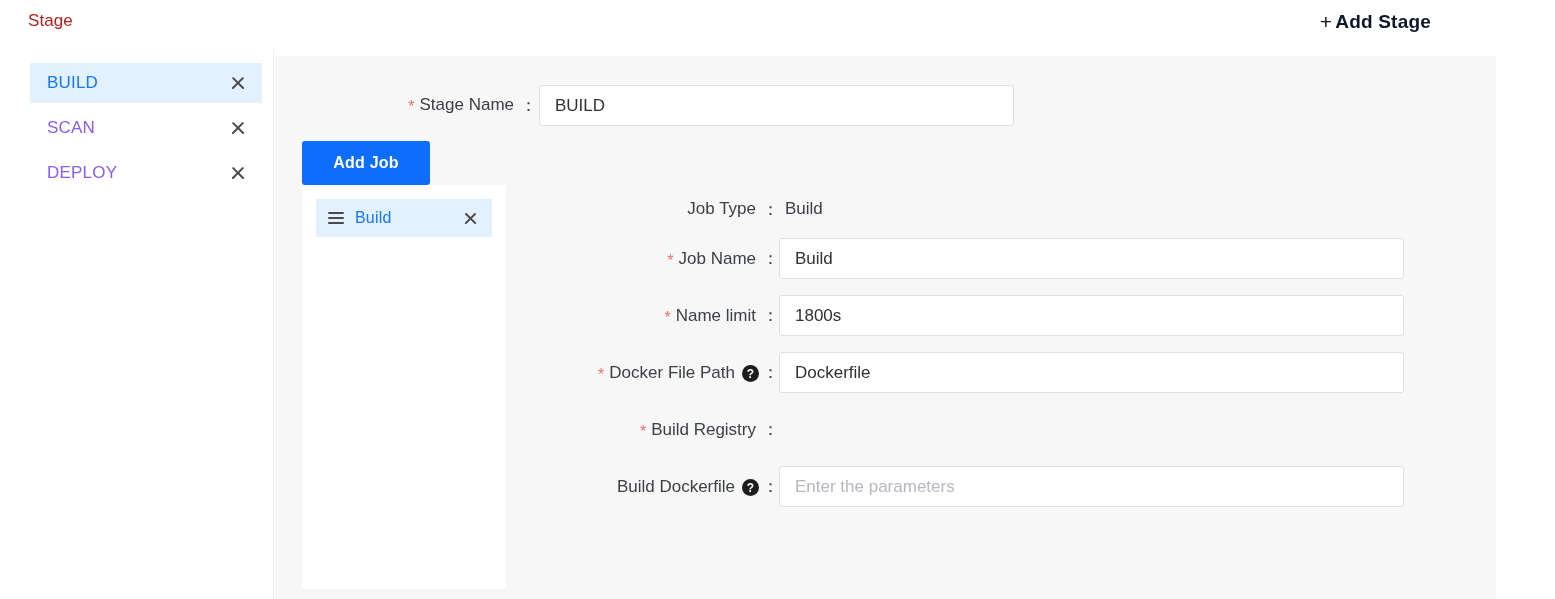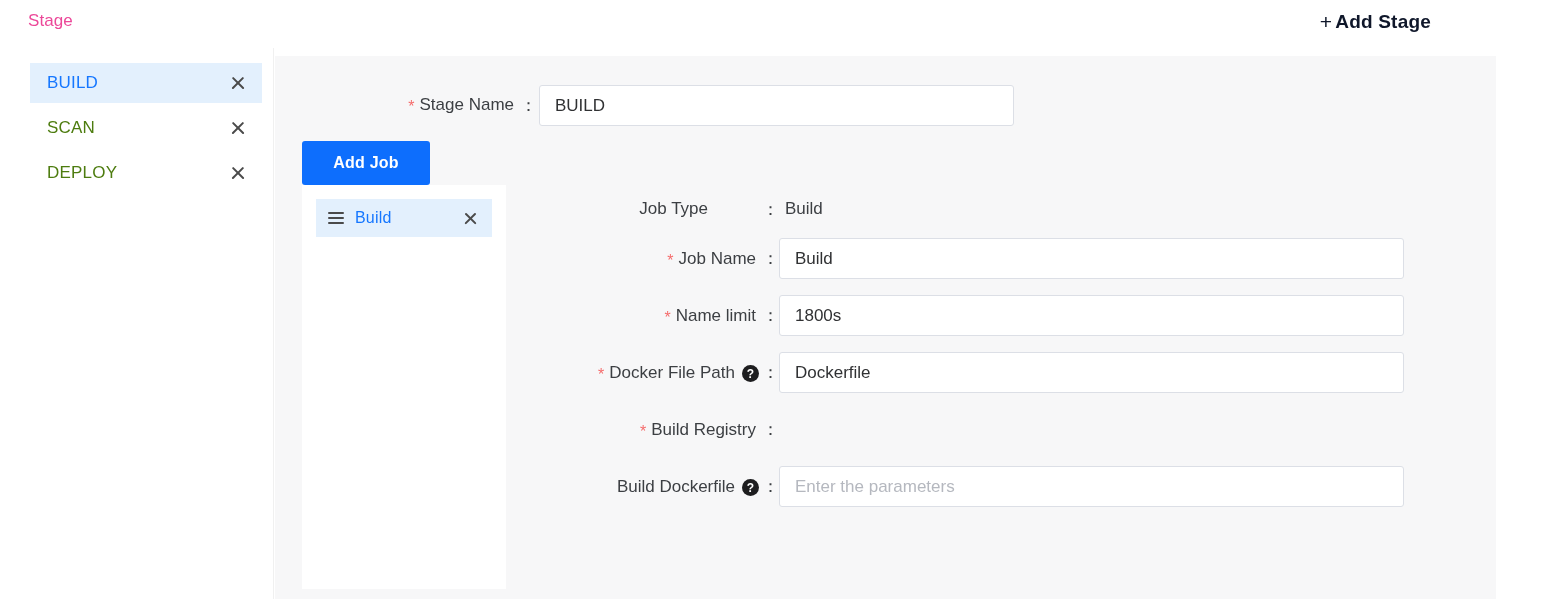--- a/index.html
+++ b/index.html
@@ -25,21 +25,21 @@
   .topbar {
     position: absolute;
     left: 0; top: 0;
     width: 1555px; height: 48px;
     background: #ffffff;
   }
   .topbar-title {
     position: absolute;
     left: 28px; top: 11px;
     font-size: 17px;
-    color: #ec4899;
+    color: #b91c1c;
     letter-spacing: .1px;
   }
   .add-stage-btn {
     position: absolute;
     right: 124px; top: 9px;
     font-size: 19px;
     font-weight: bold;
     color: #0f172a;
     cursor: pointer;
     white-space: nowrap;
@@ -66,21 +66,21 @@
     left: 30px;
     width: 232px;
     height: 40px;
     display: flex;
     align-items: center;
     cursor: pointer;
   }
   .stage-item.active { background: #e3f0fd; }
   .stage-label {
     font-size: 17px;
-    color: #4d7c0f;
+    color: #8b5cf6;
     margin-left: 17px;
     letter-spacing: .2px;
   }
   .stage-item.active .stage-label { color: #1677ff; }
   .stage-x {
     position: absolute;
     right: 16px;
     top: 50%;
     transform: translateY(-50%);
     width: 16px; height: 16px;
@@ -234,21 +234,21 @@
     left: 0; top: 0;
     width: 249px;
     height: 41px;
     display: flex;
     align-items: center;
     justify-content: flex-end;
     font-size: 17px;
     color: #3c3f43;
     white-space: nowrap;
   }
-  .form-row.plain .form-label { height: 26px; gap: 48px; }
+  .form-row.plain .form-label { height: 26px; }
   .static-value {
     position: absolute;
     left: 255px; top: 0;
     height: 26px;
     display: flex;
     align-items: center;
     font-size: 17px;
     color: #3c3f43;
   }
   .help-icon {

